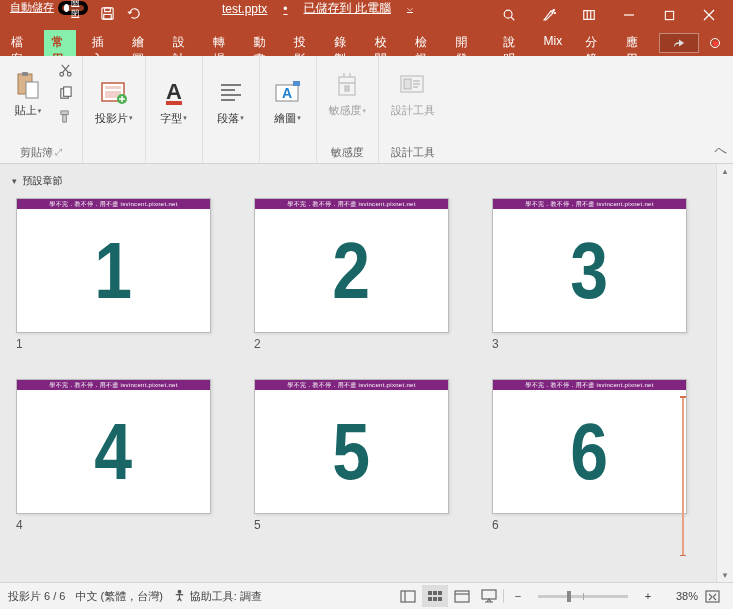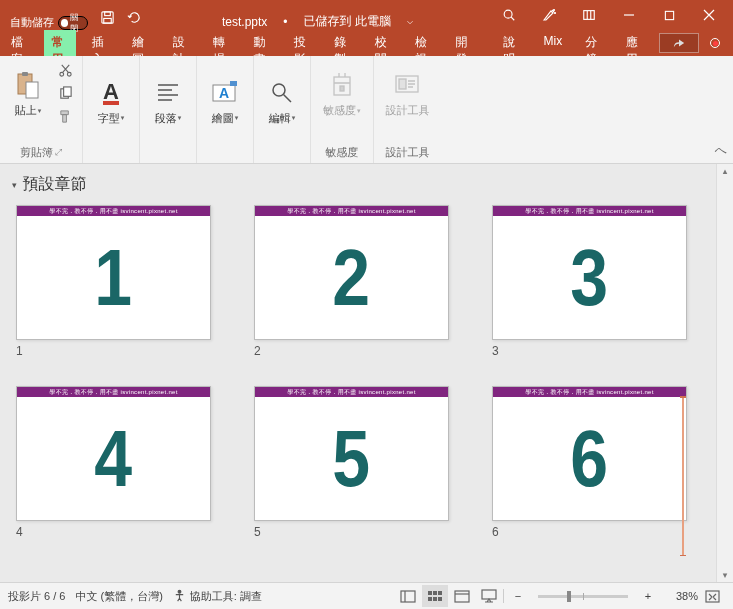--- a/index.html
+++ b/index.html
@@ -1,20 +1,20 @@
 <!DOCTYPE html>
 <html><head>
 <meta charset="utf-8">
 <style>
 * { margin: 0; padding: 0; box-sizing: border-box; font-family: "Microsoft JhengHei", "Segoe UI", sans-serif; }
 body { width: 733px; height: 609px; background: #fff; overflow: hidden; font-size: 12px; }
 
-.titlebar { height: 30px; background: #b7472a; display: flex; align-items: flex-end; color: #fff; padding: 0 4px; }
+.titlebar { height: 30px; background: #b7472a; display: flex; align-items: flex-start; color: #fff; padding: 0 4px; text-decoration: underline; }
 .autosave { display: flex; align-items: center; gap: 4px; font-size: 11px; padding: 0 6px; }
-.toggle { width: 30px; height: 14px; border: 1px solid #000000; border-radius: 8px; display: flex; align-items: center; justify-content: flex-end; padding: 0 2px; font-size: 8px; background: rgba(0,0,0,0.2); }
+.toggle { width: 30px; height: 14px; border: 4px solid #000000; border-radius: 8px; display: flex; align-items: center; justify-content: flex-end; padding: 0 2px; font-size: 8px; background: rgba(0,0,0,0.2); }
 .toggle::before { content: ""; width: 8px; height: 8px; background: #fff; border-radius: 50%; margin-right: 2px; }
 .tb-icon { width: 26px; height: 26px; display: flex; align-items: center; justify-content: center; cursor: pointer; }
 .title-text { flex: 1; text-align: center; font-size: 12px; display: flex; justify-content: center; align-items: center; gap: 16px; }
 .title-right { display: flex; }
 .win-btn { width: 40px; height: 30px; display: flex; align-items: center; justify-content: center; cursor: pointer; }
 
 .ribbon-tabs { height: 26px; background: #b7472a; display: flex; color: #fff; font-size: 12px; padding-left: 4px; gap: 9px; }
 .rtab { padding: 4px 7px; cursor: pointer; }
 .rtab.active { background: #86efac; color: #b7472a; font-weight: bold; }
 .ribbon-tabs-right { margin-left: auto; display: flex; align-items: center; gap: 2px; padding-right: 4px; }
@@ -32,21 +32,21 @@
 .big-btn-label { font-size: 11px; color: #333; text-align: center; display: flex; align-items: center; gap: 1px; }
 .big-btn.disabled { opacity: 0.45; cursor: default; }
 .small-col { display: flex; flex-direction: column; gap: 3px; }
 .small-btn { width: 22px; height: 20px; display: flex; align-items: center; justify-content: center; cursor: pointer; }
 .collapse-caret { position: absolute; right: 6px; bottom: 4px; cursor: pointer; color: #666; }
 .launcher { font-size: 9px; color: #888; }
 .drop-caret { font-size: 7px; color: #666; }
 
 .content-area { height: 419px; background: #eaeaea; display: flex; border-bottom: 1px solid #d4d4d4; }
 .main-panel { flex: 1; overflow: auto; padding: 8px 12px 8px 12px; position: relative; }
-.section-header { display: flex; align-items: center; gap: 6px; font-size: 16px; color: #333; padding: 2px 0 6px 0; }
+.section-header { display: flex; align-items: center; gap: 6px; font-size: 10px; color: #333; padding: 2px 0 6px 0; }
 .section-header::before { content: "▾"; font-size: 9px; color: #555; transform: rotate(-90deg) scaleX(0.7); display:inline-block; }
 .section-header.expanded::before { transform: none; }
 .slide-grid { display: grid; grid-template-columns: repeat(3, 1fr); gap: 28px 30px; padding: 4px 4px; }
 .slide-item { }
 .thumb { width: 195px; height: 135px; background: #fff; border: 1px solid #bbb; display: flex; flex-direction: column; box-shadow: 1px 1px 3px rgba(0,0,0,0.1); }
 .thumb-banner { height: 10px; background: #80257f; font-size: 6px; color: #fff; display: flex; align-items: center; justify-content: center; letter-spacing: 0.3px; overflow: hidden; }
 .thumb-body { flex: 1; display: flex; align-items: center; justify-content: center; }
 .thumb-num { font-size: 80px; font-weight: 900; color: #1a6666; font-family: Impact, "Arial Black", sans-serif; transform: scaleX(0.85); }
 .slide-label { font-size: 12px; color: #555; margin-top: 4px; }
 .rb-v { width: 17px; background: #f1f1f1; border-left: 1px solid #ddd; position: relative; }
@@ -201,20 +201,40 @@
             </svg>
           </div>
       </div>
     </div>
     <div class="rgroup-label">
         <span>剪貼簿</span>
         <span class="launcher">⤢</span>
       </div>
   </div>
 
+  <div class="rgroup">
+    <div class="rgroup-content">
+      <div class="big-btn">
+        <div class="big-btn-icon">
+            <svg width="30" height="28" viewBox="0 0 30 28">
+              <rect x="3" y="4" width="22" height="18" fill="#fff" stroke="#b7472a" stroke-width="1.3"></rect>
+              <rect x="6" y="7" width="16" height="3" fill="#f0d0c8"></rect>
+              <rect x="6" y="12" width="16" height="7" fill="#f0d0c8"></rect>
+              <circle cx="23" cy="20" r="5" fill="#4caf50"></circle>
+              <path d="M23 17 L23 23 M20 20 L26 20" stroke="#fff" stroke-width="1.5"></path>
+            </svg>
+          </div>
+        <div class="big-btn-label">
+            <span>投影片</span>
+            <span class="drop-caret">▾</span>
+          </div>
+      </div>
+    </div>
+    <div class="rgroup-label"></div>
+  </div>
 
   <div class="rgroup">
     <div class="rgroup-content">
       <div class="big-btn">
         <div class="big-btn-icon">
             <svg width="28" height="28" viewBox="0 0 28 28">
               <text x="14" y="20" font-size="22" font-weight="bold" text-anchor="middle" fill="#333">A</text>
               <rect x="6" y="22" width="16" height="4" fill="#d04030"></rect>
             </svg>
           </div>
@@ -256,37 +276,20 @@
           </div>
         <div class="big-btn-label">
             <span>繪圖</span>
             <span class="drop-caret">▾</span>
           </div>
       </div>
     </div>
     <div class="rgroup-label"></div>
   </div>
 
-  <div class="rgroup">
-    <div class="rgroup-content">
-      <div class="big-btn">
-        <div class="big-btn-icon">
-            <svg width="26" height="26" viewBox="0 0 26 26" fill="none" stroke="#555" stroke-width="1.5">
-              <circle cx="10" cy="10" r="6"></circle>
-              <path d="M14.5 14.5 L22 22"></path>
-            </svg>
-          </div>
-        <div class="big-btn-label">
-            <span>編輯</span>
-            <span class="drop-caret">▾</span>
-          </div>
-      </div>
-    </div>
-    <div class="rgroup-label"></div>
-  </div>
 
 
   <div class="rgroup">
     <div class="rgroup-content">
       <div class="big-btn disabled">
         <div class="big-btn-icon">
             <svg width="26" height="28" viewBox="0 0 26 28" fill="none" stroke="#888" stroke-width="1.3">
               <rect x="5" y="6" width="16" height="18"></rect>
               <path d="M5 12 L21 12 M10 2 L10 6 M16 2 L16 6"></path>
               <rect x="11" y="15" width="4" height="5" fill="#aaa"></rect>

